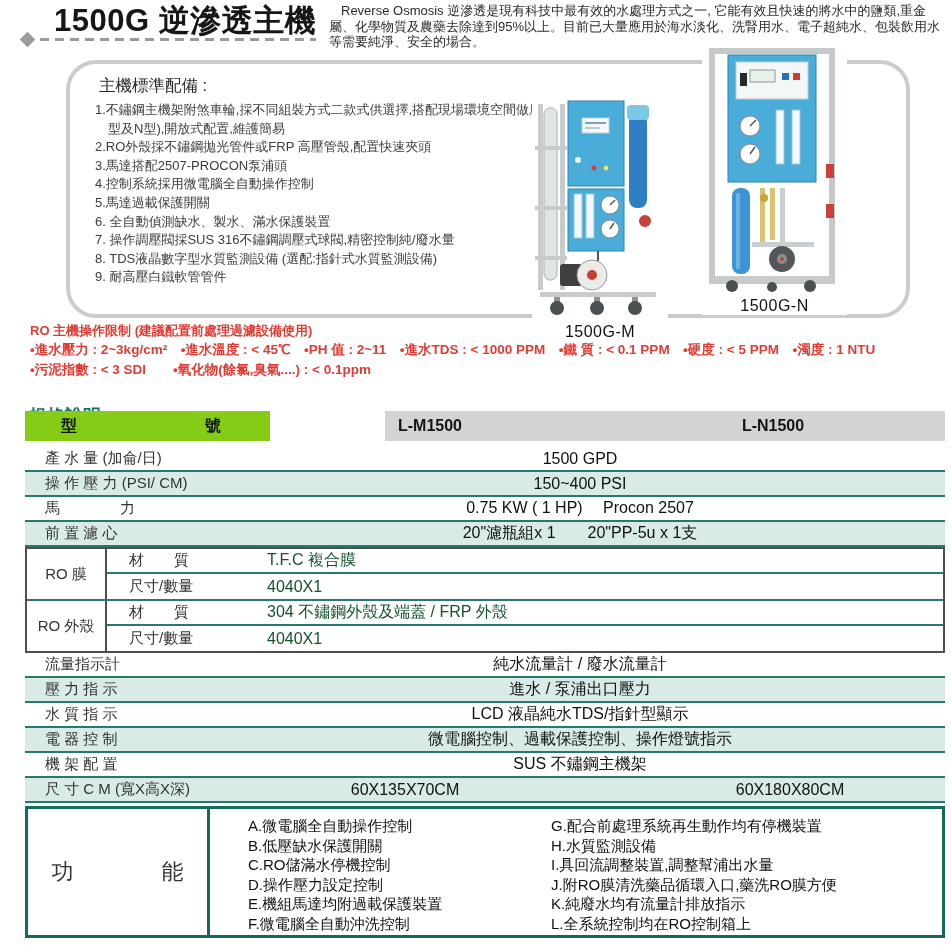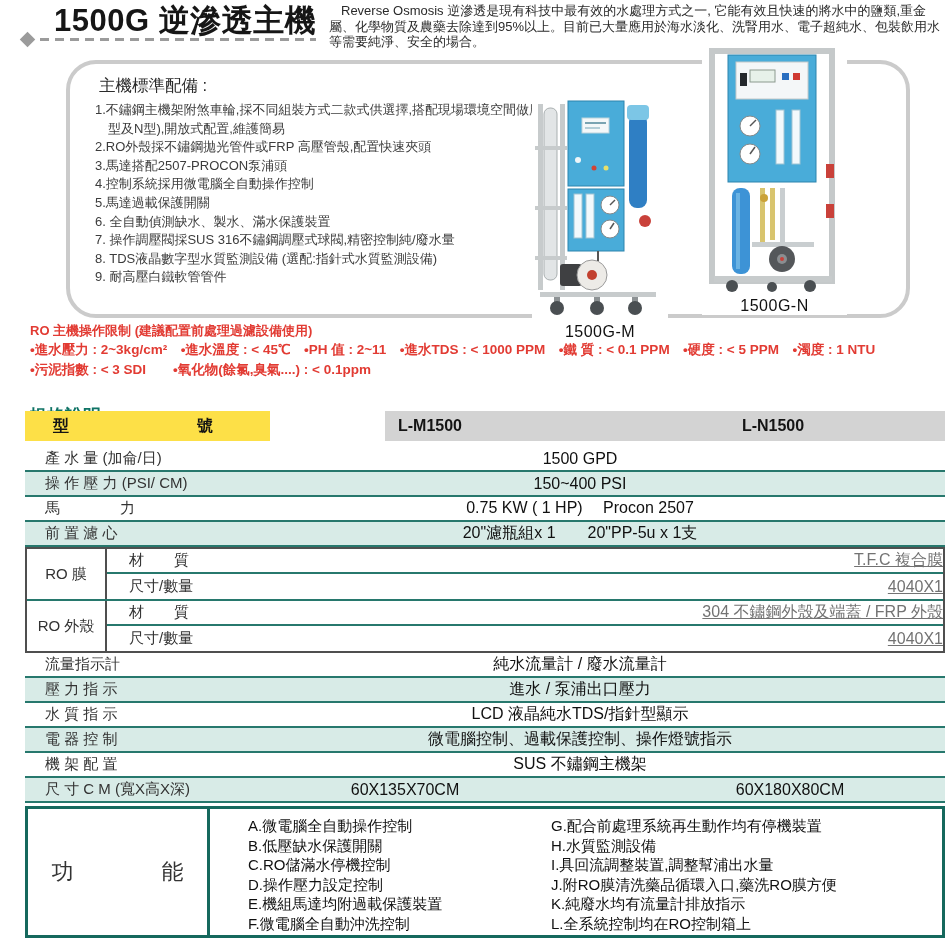--- a/index.html
+++ b/index.html
@@ -31,39 +31,39 @@
   
   .limits { position:absolute; left:30px; top:322px; width:912px; color:#e23b33; font-weight:bold; }
   .limits-heading { font-size:13px; line-height:18px; }
   .limits-line { font-size:13.5px; line-height:19.5px; }
 
   
   .specs-heading { position:absolute; left:29px; top:384px; font-size:18px; font-weight:bold; color:#0f7365;margin-top:20px; }
 
   .spec-table { position:absolute; left:25px; top:411px; width:920px; }
   .thead { position:relative; height:30px; margin-bottom:6px; }
-  .th-label { position:absolute; left:0; top:0; width:245px; height:30px; background:#fde047; line-height:30px; padding-left:28px; font-weight:bold; font-size:16px; color:#141414; }
+  .th-label { position:absolute; left:0; top:0; width:245px; height:30px; background:#84cc16; line-height:30px; padding-left:36px; font-weight:bold; font-size:16px; color:#141414; }
   .th-models { position:absolute; left:360px; right:0; top:0; height:30px; background:#d3d3d3; }
   .th-m { position:absolute; left:0px;  width:90px; text-align:center; line-height:30px; font-weight:bold; font-size:16px; color:#141414; }
   .th-n { position:absolute; left:340px; width:96px; text-align:center; line-height:30px; font-weight:bold; font-size:16px; color:#141414; }
 
   .srow { display:flex; align-items:center; height:25px; border-bottom:2px solid #27786d; }
   .srow .lab { width:245px; padding-left:20px; font-size:15px; color:#333; flex:0 0 auto; }
   .srow .val { flex:1; text-align:center; padding-right:55px; font-size:16px; color:#101010; }
   .srow.teal { background:#d8ebe7; }
 
   .ro-block { border:2px solid #4f4f4f; display:flex; flex-direction:column; }
   .ro-sec { display:flex; }
   .ro-sec.first { border-bottom:2px solid #27786d; }
   .ro-lab { width:80px; border-right:2px solid #4f4f4f; display:flex; align-items:center; justify-content:center; font-size:15px; color:#333; flex:0 0 auto; }
   .ro-rows { flex:1; }
   .ro-row { display:flex; align-items:center; height:25px; }
   .ro-row.first { border-bottom:2px solid #27786d; }
   .ro-sub { width:160px; padding-left:22px; font-size:15px; color:#333; flex:0 0 auto; }
-  .ro-val { flex:1; text-align:right; font-size:16px; color:#737373;text-decoration:underline; }
+  .ro-val { flex:1; text-align:left; font-size:16px; color:#14532d; }
 
   .srow.size { position:relative; }
   .size-vm { position:absolute; left:280px; width:200px; text-align:center; font-size:16px; color:#101010; }
   .size-vn { position:absolute; left:665px; width:200px; text-align:center; font-size:16px; color:#101010; }
 
   .fn-block { margin-top:3px; border:3px solid #15685d; display:flex; height:132px; }
   .fn-lab { width:182px; border-right:3px solid #15685d; display:flex; align-items:center; justify-content:center; font-size:22px; color:#333; flex:0 0 auto; }
   .fn-cols { flex:1; display:flex; padding:7px 0 0 38px; }
   .fn-col { list-style:none; margin:0; padding:0; font-size:15px; line-height:19.5px; color:#101010; }
   .fn-col.left { width:303px; flex:0 0 auto; }

